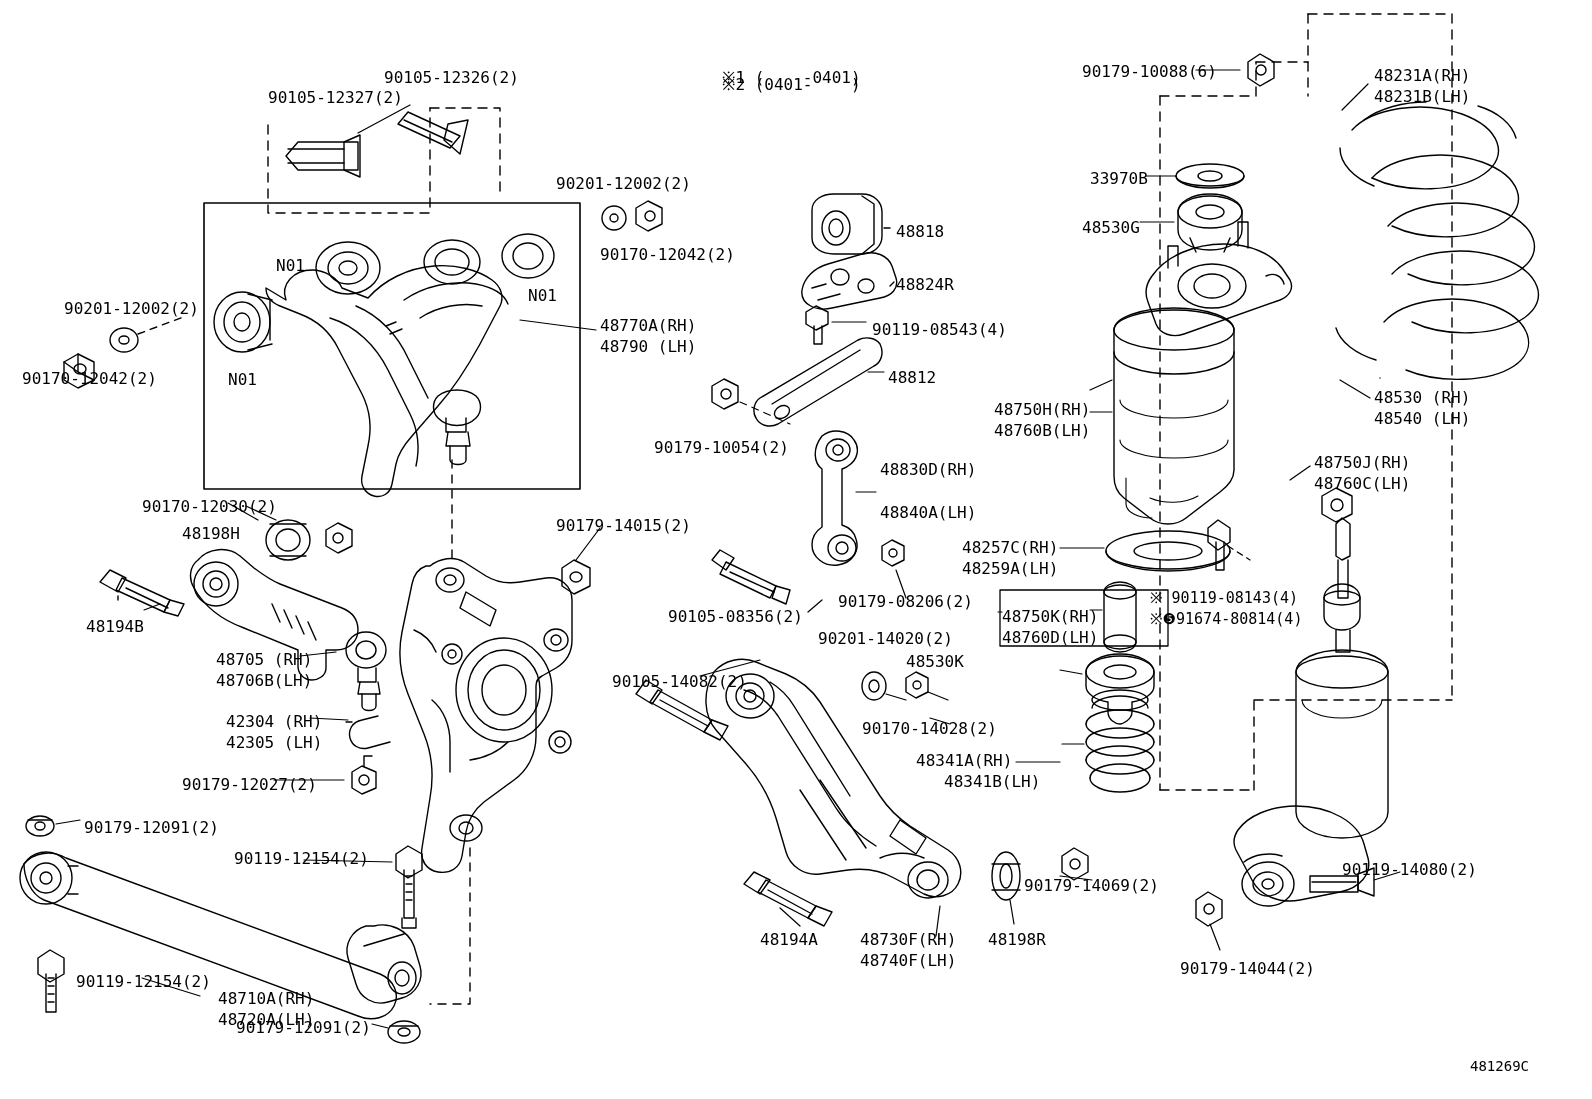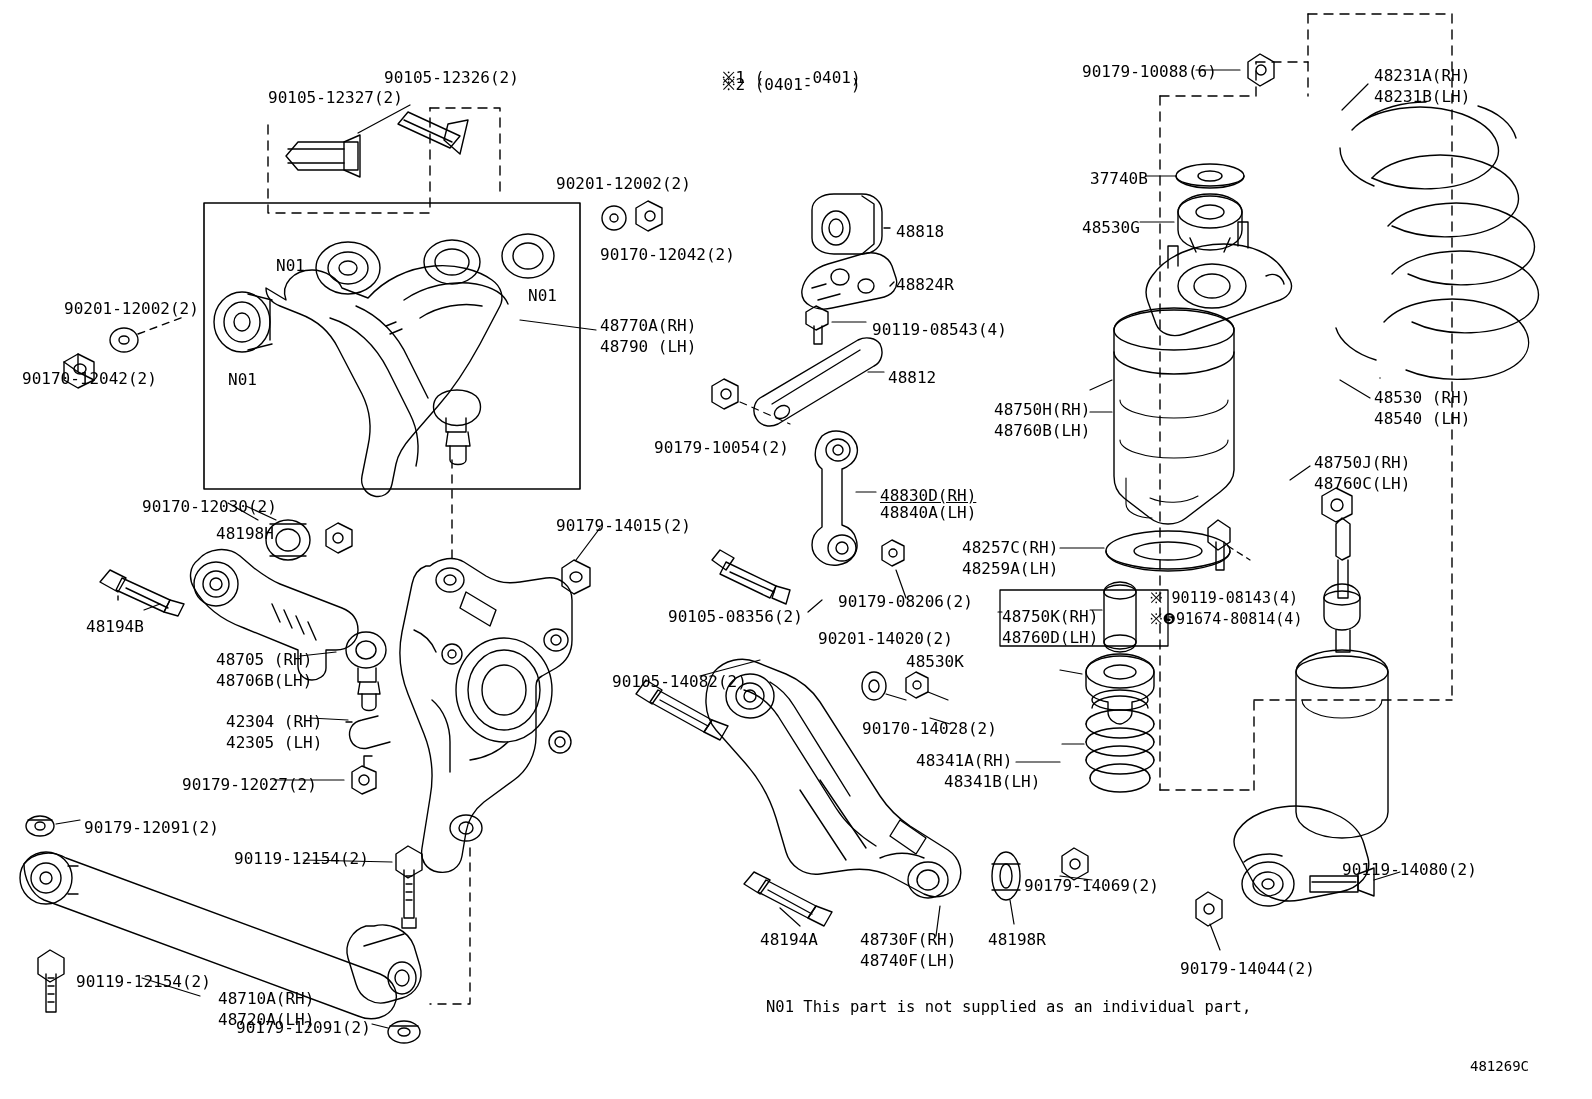--- a/index.html
+++ b/index.html
@@ -488,24 +488,24 @@
   <div class="lbl" style="left:600px; top:245px;">90170-12042(2)</div>
   <div class="lbl" style="left:64px; top:299px;">90201-12002(2)</div>
   <div class="lbl" style="left:22px; top:369px;">90170-12042(2)</div>
   <div class="lbl" style="left:600px; top:316px;">48770A(RH)</div>
   <div class="lbl" style="left:600px; top:337px;">48790 (LH)</div>
   <div class="lbl" style="left:896px; top:222px;">48818</div>
   <div class="lbl" style="left:896px; top:275px;">48824R</div>
   <div class="lbl" style="left:872px; top:320px;">90119-08543(4)</div>
   <div class="lbl" style="left:888px; top:368px;">48812</div>
   <div class="lbl" style="left:654px; top:438px;">90179-10054(2)</div>
-  <div class="lbl" style="left:880px; top:486px;text-decoration:underline;">48830D(RH)</div>
+  <div class="lbl" style="left:880px; top:460px;">48830D(RH)</div>
   <div class="lbl" style="left:880px; top:503px;">48840A(LH)</div>
   <div class="lbl" style="left:142px; top:497px;">90170-12030(2)</div>
-  <div class="lbl" style="left:182px; top:524px;margin-left:34px;">48198H</div>
+  <div class="lbl" style="left:182px; top:524px;">48198H</div>
   <div class="lbl" style="left:556px; top:516px;">90179-14015(2)</div>
   <div class="lbl" style="left:86px; top:582px;margin-top:35px;">48194B</div>
   <div class="lbl" style="left:216px; top:650px;">48705 (RH)</div>
   <div class="lbl" style="left:216px; top:671px;">48706B(LH)</div>
   <div class="lbl" style="left:226px; top:712px;">42304 (RH)</div>
   <div class="lbl" style="left:226px; top:733px;">42305 (LH)</div>
   <div class="lbl" style="left:182px; top:775px;">90179-12027(2)</div>
   <div class="lbl" style="left:84px; top:818px;">90179-12091(2)</div>
   <div class="lbl" style="left:234px; top:849px;">90119-12154(2)</div>
   <div class="lbl" style="left:76px; top:972px;">90119-12154(2)</div>
@@ -519,21 +519,21 @@
   <div class="lbl" style="left:906px; top:652px;">48530K</div>
   <div class="lbl" style="left:862px; top:719px;">90170-14028(2)</div>
   <div class="lbl" style="left:916px; top:751px;">48341A(RH)</div>
   <div class="lbl" style="left:944px; top:772px;">48341B(LH)</div>
   <div class="lbl" style="left:1024px; top:876px;">90179-14069(2)</div>
   <div class="lbl" style="left:760px; top:930px;">48194A</div>
   <div class="lbl" style="left:860px; top:930px;">48730F(RH)</div>
   <div class="lbl" style="left:860px; top:951px;">48740F(LH)</div>
   <div class="lbl" style="left:988px; top:930px;">48198R</div>
   <div class="lbl" style="left:1082px; top:62px;">90179-10088(6)</div>
-  <div class="lbl" style="left:1090px; top:169px;">37740B</div>
+  <div class="lbl" style="left:1090px; top:169px;">33970B</div>
   <div class="lbl" style="left:1082px; top:218px;">48530G</div>
   <div class="lbl" style="left:1374px; top:66px;">48231A(RH)</div>
   <div class="lbl" style="left:1374px; top:87px;">48231B(LH)</div>
   <div class="lbl" style="left:994px; top:400px;">48750H(RH)</div>
   <div class="lbl" style="left:994px; top:421px;">48760B(LH)</div>
   <div class="lbl" style="left:1374px; top:388px;">48530 (RH)</div>
   <div class="lbl" style="left:1374px; top:409px;">48540 (LH)</div>
   <div class="lbl" style="left:1314px; top:453px;">48750J(RH)</div>
   <div class="lbl" style="left:1314px; top:474px;">48760C(LH)</div>
   <div class="lbl" style="left:962px; top:538px;">48257C(RH)</div>
@@ -546,15 +546,14 @@
   <div class="lbl" style="left:1180px; top:959px;">90179-14044(2)</div>
   <div class="lbl code" style="left:1470px; top:1056px;">481269C</div>
 
   <div class="lbl" style="left:722px; top:68px;">※1 (    -0401)</div>
   <div class="lbl" style="left:722px; top:75px;">※2 (0401-    )</div>
 
   <div class="lbl" style="left:276px; top:256px;">N01</div>
   <div class="lbl" style="left:528px; top:286px;">N01</div>
   <div class="lbl" style="left:228px; top:370px;">N01</div>
 
-  <div class="lbl note" style="left:766px; top:997px;">N01 This part is not supplied as an individual part,</div>
 
 </div>
 
 </body></html>

